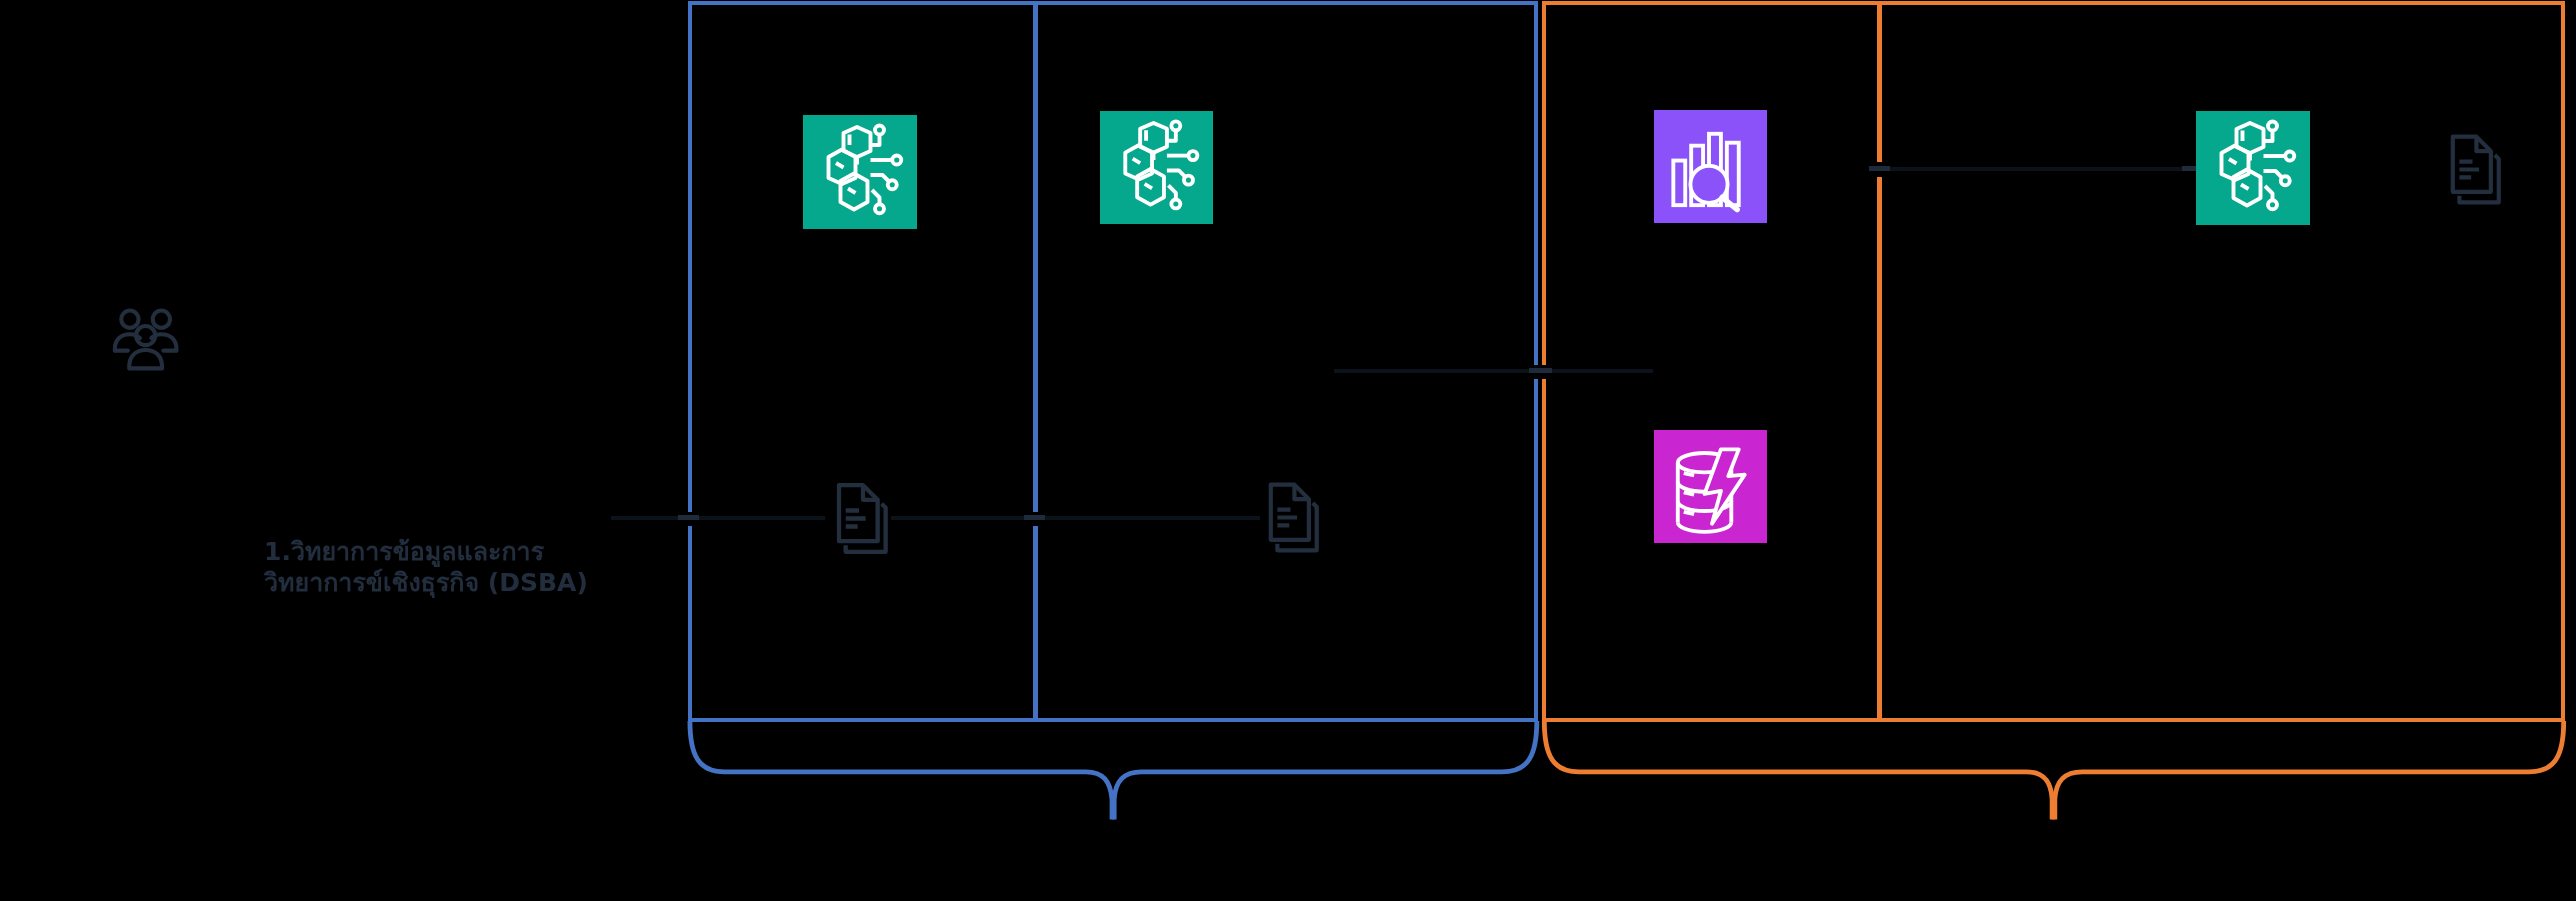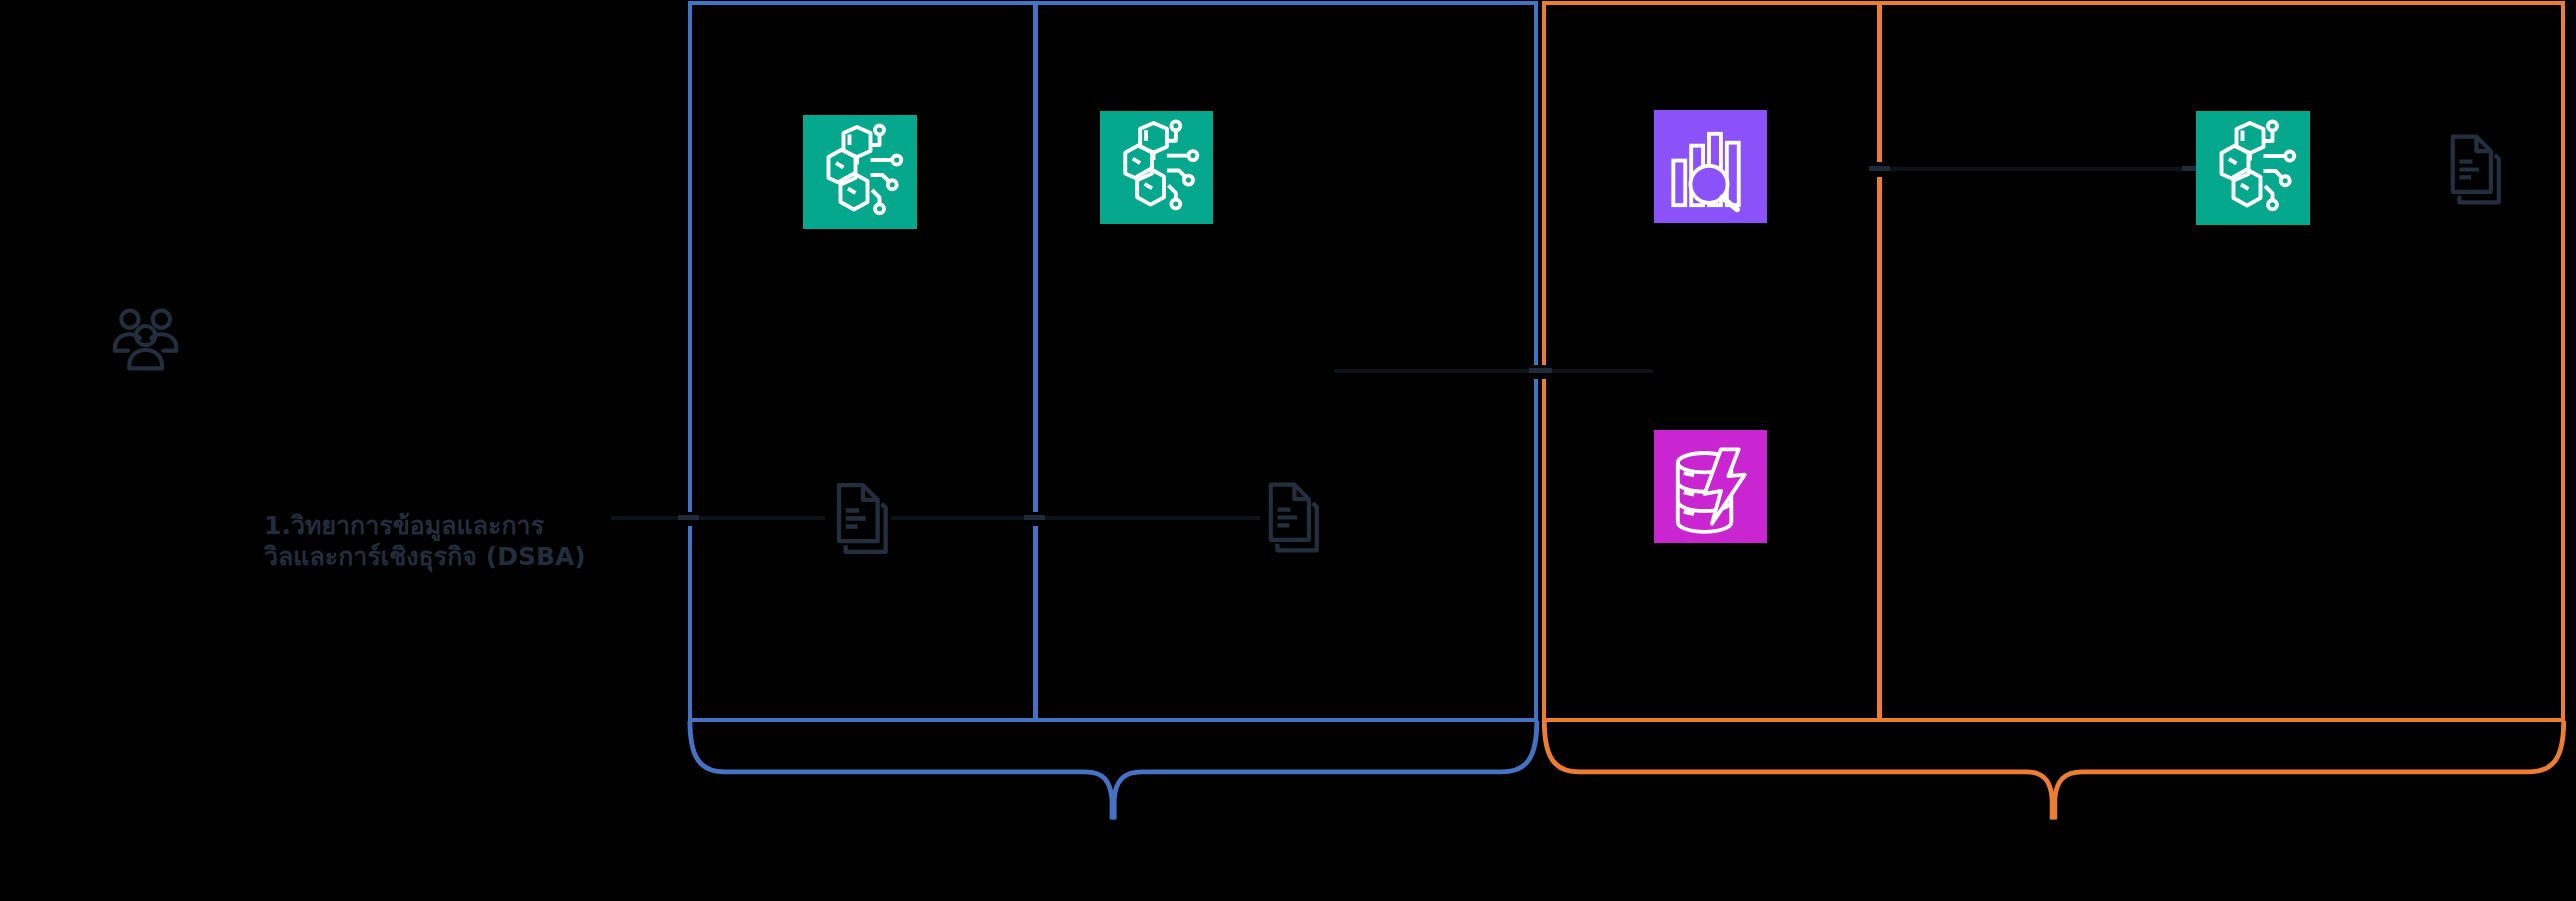--- a/index.html
+++ b/index.html
@@ -11,21 +11,21 @@
   .group-box.blue{border:4.8px solid #4472C4;}
   .group-box.orange{border:4.8px solid #ED7D31;}
   .divider{position:absolute;top:1.1px;height:718px;width:4.8px;}
   .divider.blue{background:#4472C4;}
   .divider.orange{background:#ED7D31;}
   
   .gap{position:absolute;background:#000;}
   .dash{position:absolute;background:#1F2B3B;}
   .faint-line{position:absolute;background:#0C1219;}
   
-  .actor-label{position:absolute;left:264px;top:510px;color:#222E3E;
+  .actor-label{position:absolute;left:264px;top:536px;color:#222E3E;
     font-size:25px;font-weight:bold;line-height:31px;white-space:nowrap;}
   .icon{position:absolute;}
   svg{display:block;}
 </style>
 </head>
 <body>
 
 <div class="icon" style="left:106px;top:298px;">
   <svg width="82" height="82" viewBox="0 0 60 60" fill="none" stroke="#232F3E" stroke-width="3" stroke-linecap="round" stroke-linejoin="round">
     <circle cx="17.5" cy="15.5" r="6.3"></circle>
@@ -34,21 +34,21 @@
     <circle cx="40.5" cy="15.5" r="6.3"></circle>
     <path d="M51.5 38.5 V37 C51.5 30.5 47 26.5 40.5 26.5 C37.5 26.5 35 27.5 33.2 29.3"></path>
     <path d="M51.5 38.5 H42"></path>
     <circle cx="29" cy="27.5" r="7"></circle>
     <path d="M17 51.5 V50 C17 42.5 22 38 29 38 C36 38 41 42.5 41 50 V51.5 H17 Z"></path>
   </svg>
 </div>
 
 <div class="actor-label">
   <div>1.วิทยาการข้อมูลและการ</div>
-  <div>วิลและการ์เชิงธุรกิจ (DSBA)</div>
+  <div>วิทยาการข์เชิงธุรกิจ (DSBA)</div>
 </div>
 
 <div class="group-box blue" style="left:688px;width:842px;"></div>
 <div class="divider blue" style="left:1033px;"></div>
 
 <div class="group-box orange" style="left:1542px;width:1015px;"></div>
 <div class="divider orange" style="left:1877px;"></div>
 
 <div class="gap" style="left:686px;top:512px;width:7px;height:14px;"></div>
 <div class="gap" style="left:1032px;top:512px;width:7px;height:14px;"></div>

